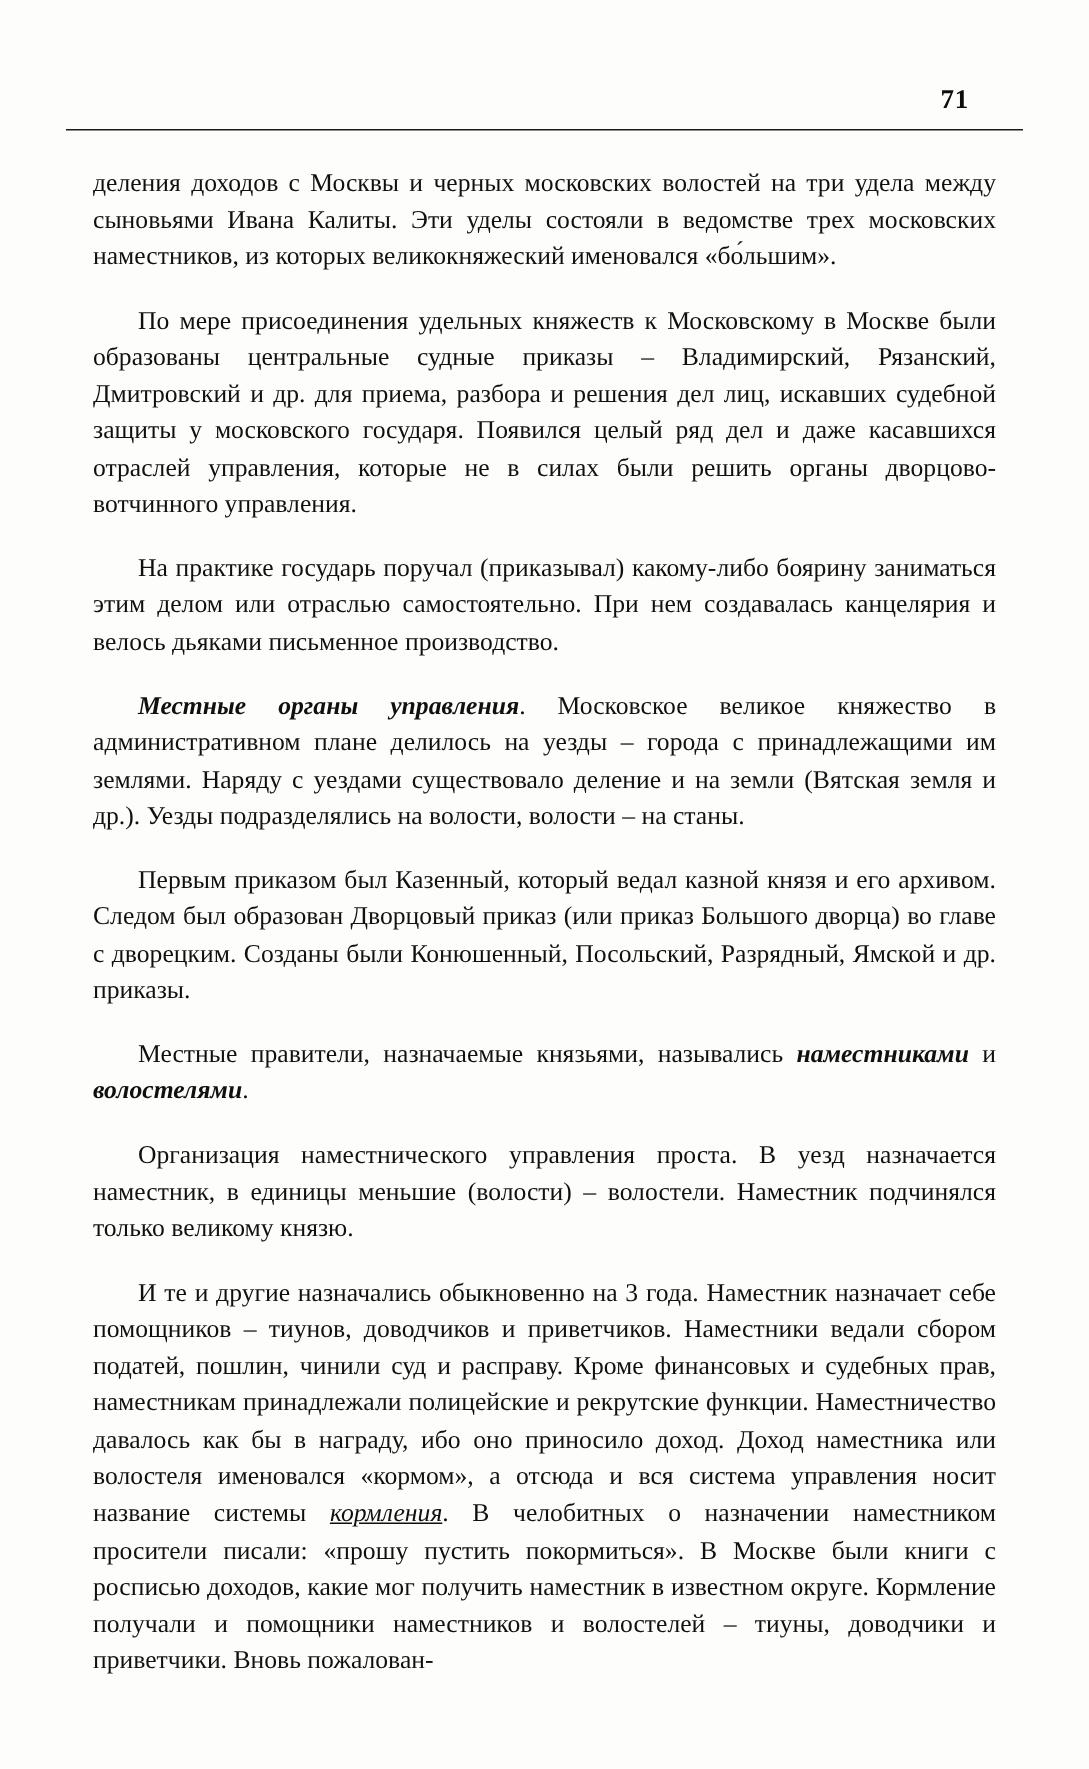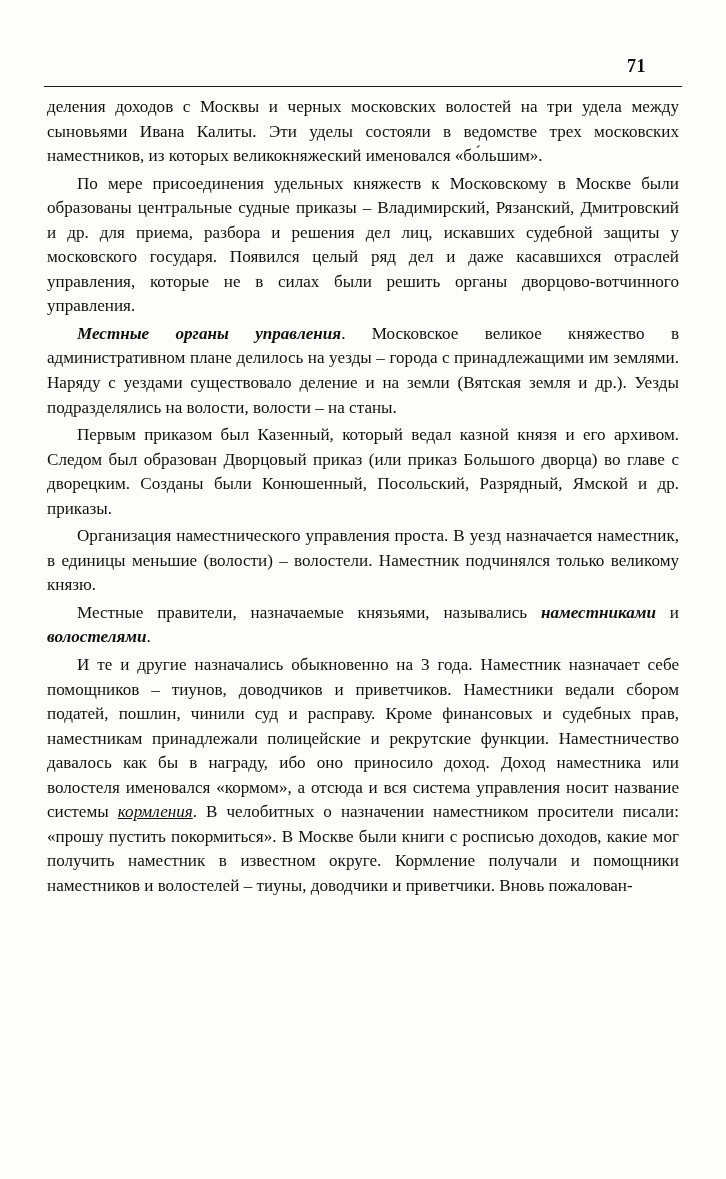--- a/index.html
+++ b/index.html
@@ -41,21 +41,21 @@
     height: 1px;
     background: #1a1a1a;
   }
   .body-text {
     position: absolute;
     left: 44px;
     top: 92px;
     width: 638px;
   }
   p {
-    margin: 3px;
+    margin: 18px;
     font-size: 17.1px;
     line-height: 24.55px;
     text-align: justify;
     text-justify: inter-word;
     hyphens: none;
     color: #101010;
   }
   p.indent {
     text-indent: 30px;
   }
@@ -73,20 +73,21 @@
 
 <div class="page">
 
   <div class="page-number">71</div>
 
   <div class="rule"></div>
 
   <div class="body-text" id="body-text">
       <p class=""><span>деления доходов с Москвы и черных московских волостей на три удела между сыновьями Ивана Калиты. Эти уделы состояли в ведомстве трех московских наместников, из которых великокняжеский именовался «бо́льшим».</span></p>
       <p class="indent"><span>По мере присоединения удельных княжеств к Московскому в Москве были образованы центральные судные приказы – Владимирский, Рязанский, Дмитровский и др. для приема, разбора и решения дел лиц, искавших судебной защиты у московского государя. Появился целый ряд дел и даже касавшихся отраслей управления, которые не в силах были решить органы дворцово-вотчинного управления.</span></p>
+      <p class="indent"><span>На практике государь поручал (приказывал) какому-либо боярину заниматься этим делом или отраслью самостоятельно. При нем создавалась канцелярия и велось дьяками письменное производство.</span></p>
       <p class="indent"><span class="bi">Местные органы управления</span><span>. Московское великое княжество в административном плане делилось на уезды – города с принадлежащими им землями. Наряду с уездами существовало деление и на земли (Вятская земля и др.). Уезды подразделялись на волости, волости – на станы.</span></p>
       <p class="indent"><span>Первым приказом был Казенный, который ведал казной князя и его архивом. Следом был образован Дворцовый приказ (или приказ Большого дворца) во главе с дворецким. Созданы были Конюшенный, Посольский, Разрядный, Ямской и др. приказы.</span></p>
+      <p class="indent"><span>Местные правители, назначаемые князьями, назывались </span><span class="bi">наместниками</span><span> и </span><span class="bi">волостелями</span><span>.</span></p>
       <p class="indent"><span>Организация наместнического управления проста. В уезд назначается наместник, в единицы меньшие (волости) – волостели. Наместник подчинялся только великому князю.</span></p>
-      <p class="indent"><span>Местные правители, назначаемые князьями, назывались </span><span class="bi">наместниками</span><span> и </span><span class="bi">волостелями</span><span>.</span></p>
       <p class="indent"><span>И те и другие назначались обыкновенно на 3 года. Наместник назначает себе помощников – тиунов, доводчиков и приветчиков. Наместники ведали сбором податей, пошлин, чинили суд и расправу. Кроме финансовых и судебных прав, наместникам принадлежали полицейские и рекрутские функции. Наместничество давалось как бы в награду, ибо оно приносило доход. Доход наместника или волостеля именовался «кормом», а отсюда и вся система управления носит название системы </span><span class="it">кормления</span><span>. В челобитных о назначении наместником просители писали: «прошу пустить покормиться». В Москве были книги с росписью доходов, какие мог получить наместник в известном округе. Кормление получали и помощники наместников и волостелей – тиуны, доводчики и приветчики. Вновь пожалован-</span></p>
     </div>
 
 </div>
 
 </body></html>

